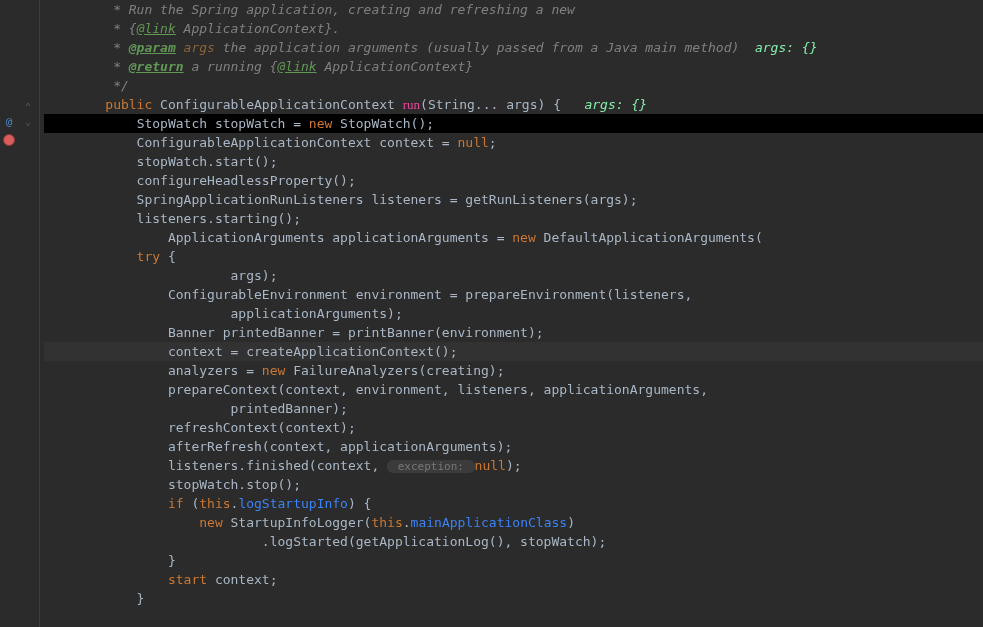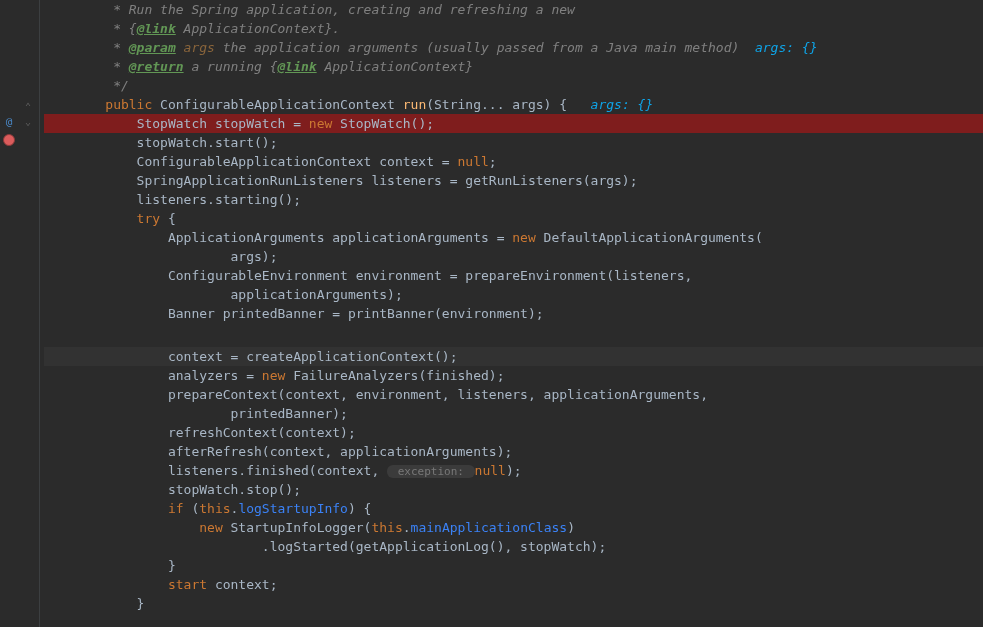--- a/index.html
+++ b/index.html
@@ -37,35 +37,34 @@
       flex: 1;
       padding-left: 4px;
       position: relative;
     }
     .line {
       white-space: pre;
       height: 19px;
       padding-left: 30px;
     }
     .line.highlighted {
-      background: #7f1d1d;
+      background: #000000;
     }
     .line.caret-line {
       background: #323232;
-      margin-top: 24px;
     }
     .comment { color: #808080; font-style: italic; margin-top: 22px; }
     .doc-tag { color: #629755; font-style: italic; font-weight: bold; text-decoration: underline; }
-    .doc-link { color: #629755; font-style: italic; font-weight: bold; text-decoration: underline; }
+    .doc-link { color: #629755; font-style: italic; font-weight: normal; text-decoration: underline; }
     .doc-param-name { color: #8a653b; font-style: italic; margin-top: 43px; }
     .keyword { color: #cc7832; }
-    .method-decl { color: #fdba74; }
+    .method-decl { color: #ec4899; font-family: Liberation Serif, serif; }
     .identifier { color: #a9b7c6; }
     .field { color: #3b82f6; }
-    .hint { color: #0ea5e9; font-style: italic; }
+    .hint { color: #86efac; font-style: italic; }
     .hint-box { background: #3b3b3b; color: #787878; padding: 0 4px; border-radius: 6px; font-style: normal; font-size: 11px; }
     .override-icon {
       color: #4a88c7;
       font-size: 11px;
     }
     .breakpoint-icon {
       width: 12px;
       height: 12px;
       background: #db5c5c;
       border-radius: 50%;
@@ -92,32 +91,33 @@
     <div class="fold-region" style="top:112px">⌄</div>
   </div>
   <div class="code-area">
     <div class="line"><span class="comment">     * Run the Spring application, creating and refreshing a new</span></div>
     <div class="line"><span class="comment">     * {</span><span class="doc-link">@link</span><span class="comment"> ApplicationContext}.</span></div>
     <div class="line"><span class="comment">     * </span><span class="doc-tag">@param</span><span class="doc-param-name"> args </span><span class="comment">the application arguments (usually passed from a Java main method)</span><span class="hint">  args: {}</span></div>
     <div class="line"><span class="comment">     * </span><span class="doc-tag">@return</span><span class="comment"> a running {</span><span class="doc-link">@link</span><span class="comment"> ApplicationContext}</span></div>
     <div class="line"><span class="comment">     */</span></div>
     <div class="line"><span class="keyword">    public</span><span class="identifier"> ConfigurableApplicationContext </span><span class="method-decl">run</span><span class="identifier">(String... args) {</span><span class="hint">   args: {}</span></div>
     <div class="line highlighted"><span>        </span><span class="identifier">StopWatch stopWatch = </span><span class="keyword">new</span><span class="identifier"> StopWatch();</span></div>
+    <div class="line"><span class="identifier">        ConfigurableApplicationContext context = </span><span class="keyword">null</span><span>;</span></div>
     <div class="line"><span class="identifier">        stopWatch.start();</span></div>
-    <div class="line"><span class="identifier">        ConfigurableApplicationContext context = </span><span class="keyword">null</span><span>;</span></div>
+    <div class="line"><span class="identifier">        configureHeadlessProperty();</span></div>
     <div class="line"><span class="identifier">        SpringApplicationRunListeners listeners = getRunListeners(args);</span></div>
     <div class="line"><span class="identifier">        listeners.starting();</span></div>
+    <div class="line"><span class="identifier">            ApplicationArguments applicationArguments = </span><span class="keyword">new</span><span class="identifier"> DefaultApplicationArguments(</span></div>
     <div class="line"><span class="keyword">        try</span><span> {</span></div>
-    <div class="line"><span class="identifier">            ApplicationArguments applicationArguments = </span><span class="keyword">new</span><span class="identifier"> DefaultApplicationArguments(</span></div>
     <div class="line"><span class="identifier">                    args);</span></div>
     <div class="line"><span class="identifier">            ConfigurableEnvironment environment = prepareEnvironment(listeners,</span></div>
     <div class="line"><span class="identifier">                    applicationArguments);</span></div>
     <div class="line"><span class="identifier">            Banner printedBanner = printBanner(environment);</span></div>
     <div class="line caret-line"><span class="identifier">            context = createApplicationContext();</span></div>
-    <div class="line"><span class="identifier">            analyzers = </span><span class="keyword">new</span><span class="identifier"> FailureAnalyzers(finished);</span></div>
+    <div class="line"><span class="identifier">            analyzers = </span><span class="keyword">new</span><span class="identifier"> FailureAnalyzers(creating);</span></div>
     <div class="line"><span class="identifier">            prepareContext(context, environment, listeners, applicationArguments,</span></div>
     <div class="line"><span class="identifier">                    printedBanner);</span></div>
     <div class="line"><span class="identifier">            refreshContext(context);</span></div>
     <div class="line"><span class="identifier">            afterRefresh(context, applicationArguments);</span></div>
     <div class="line"><span class="identifier">            listeners.finished(context, </span><span class="hint-box"> exception: </span><span class="keyword">null</span><span>);</span></div>
     <div class="line"><span class="identifier">            stopWatch.stop();</span></div>
     <div class="line"><span class="keyword">            if</span><span> (</span><span class="keyword">this</span><span>.</span><span class="field">logStartupInfo</span><span>) {</span></div>
     <div class="line"><span>                </span><span class="keyword">new</span><span class="identifier"> StartupInfoLogger(</span><span class="keyword">this</span><span>.</span><span class="field">mainApplicationClass</span><span>)</span></div>
     <div class="line"><span class="identifier">                        .logStarted(getApplicationLog(), stopWatch);</span></div>
     <div class="line"><span class="identifier">            }</span></div>

